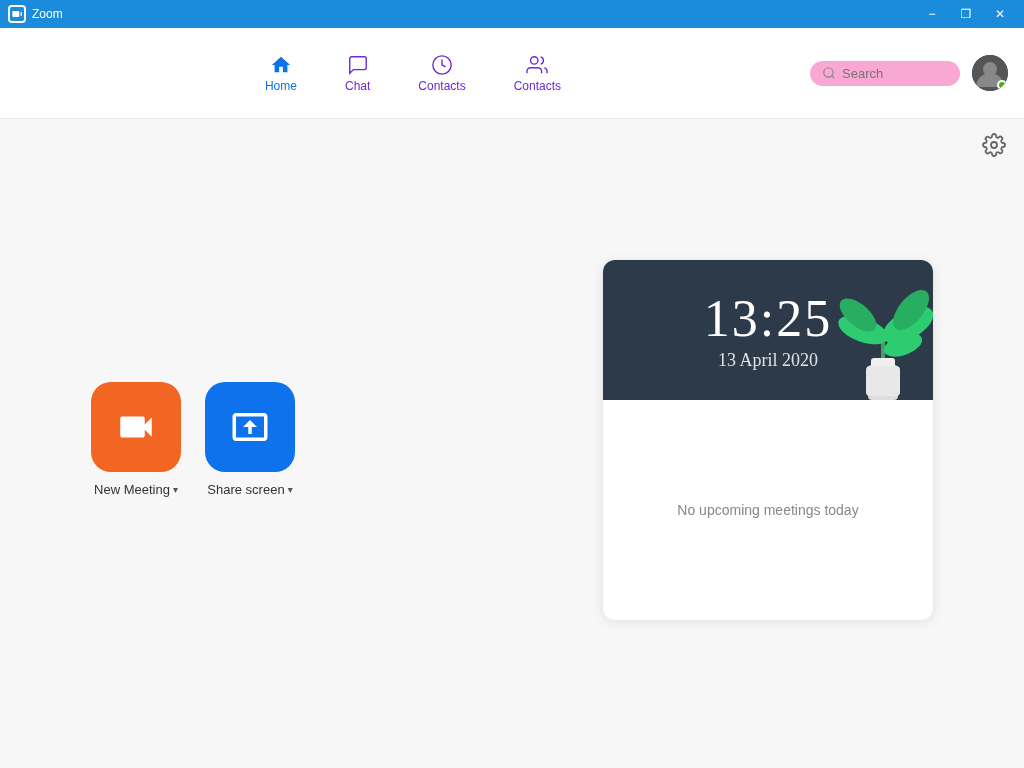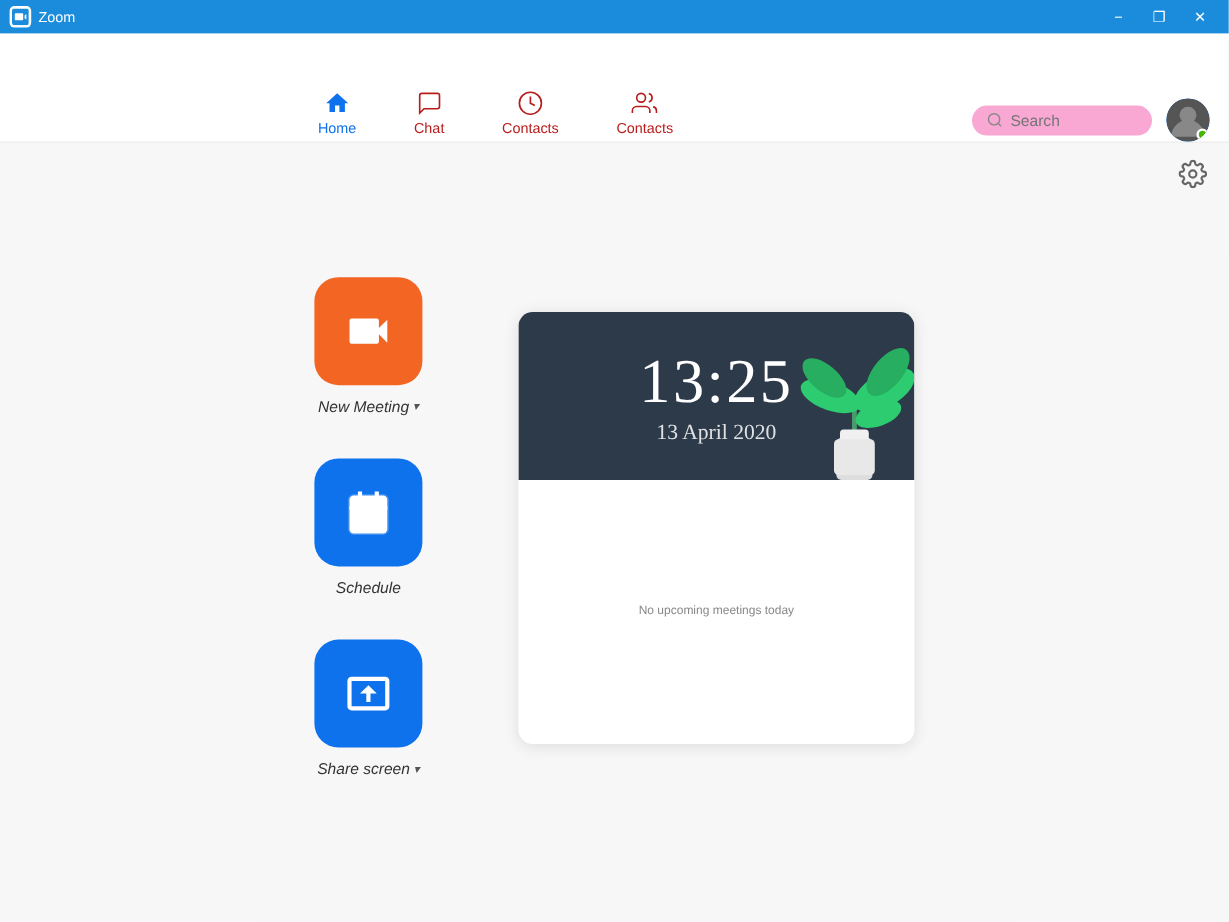--- a/index.html
+++ b/index.html
@@ -51,39 +51,39 @@
       font-size: 12px;
       border-radius: 2px;
     }
 
     
     #navbar {
       width: 100%;
       height: 91px;
       background: white;
       display: flex;
-      align-items: flex-end;
+      align-items: center;
       border-bottom: 1px solid #e8e8e8;
       padding: 0 16px;
     }
     #nav-tabs {
       display: flex;
       align-items: center;
       justify-content: center;
       flex: 1;
       gap: 32px;
     }
     .nav-tab {
       display: flex;
       flex-direction: column;
       align-items: center;
       gap: 3px;
       cursor: pointer;
       padding: 4px 8px;
-      color: #b91c1c;
+      color: #6d28d9;
     }
     .nav-tab.active { color: #0e72ed; }
     .nav-tab svg { width: 22px; height: 22px; }
     .nav-tab-label { font-size: 12px; font-weight: 500; }
     #nav-right {
       display: flex;
       align-items: center;
       gap: 12px;
     }
     #search-box {
@@ -155,24 +155,23 @@
       cursor: pointer;
       color: #666;
       display: flex;
       align-items: center;
       justify-content: center;
     }
 
     
     #action-grid {
       display: grid;
-      grid-template-columns: 1fr;
+      grid-template-columns: 1fr 1fr 1fr 1fr;
       gap: 36px 24px;
       margin-top: -20px;
-      font-style: italic;
     }
     .action-item {
       display: flex;
       flex-direction: column;
       align-items: center;
       gap: 10px;
       cursor: pointer;
     }
     .action-btn {
       width: 90px;
@@ -250,21 +249,21 @@
     }
 
     #calendar-body {
       padding: 30px 20px;
       min-height: 220px;
       display: flex;
       align-items: center;
       justify-content: center;
     }
     #no-meetings {
-      font-size: 10px;
+      font-size: 14px;
       color: #888;
       text-align: center;
     }
   </style>
 </head>
 <body>
 
 <div id="titlebar">
   <div id="titlebar-left">
     <div id="titlebar-logo">
@@ -355,35 +354,20 @@
           <path d="M17 10.5V7a1 1 0 00-1-1H4a1 1 0 00-1 1v10a1 1 0 001 1h12a1 1 0 001-1v-3.5l4 4v-11l-4 4z"></path>
         </svg>
       </div>
       <div class="action-label">
         <span>New Meeting</span>
         <span class="chevron-down">▾</span>
       </div>
     </div>
 
 
-    <div class="action-item">
-      <div class="action-btn blue">
-        <svg viewBox="0 0 24 24" fill="white">
-          <rect x="3" y="4" width="18" height="18" rx="2" ry="2" fill="white" opacity="0.2" stroke="white" stroke-width="1.5"></rect>
-          <rect x="3" y="4" width="18" height="18" rx="2" ry="2"></rect>
-          <line x1="16" y1="2" x2="16" y2="6" stroke="white" stroke-width="2"></line>
-          <line x1="8" y1="2" x2="8" y2="6" stroke="white" stroke-width="2"></line>
-          <line x1="3" y1="10" x2="21" y2="10" stroke="white" stroke-width="1.5"></line>
-          <text x="12" y="18" text-anchor="middle" fill="white" font-size="7" font-weight="bold">19</text>
-        </svg>
-      </div>
-      <div class="action-label">
-        <span>Schedule</span>
-      </div>
-    </div>
 
     <div class="action-item">
       <div class="action-btn blue">
         <svg viewBox="0 0 24 24" fill="white">
           <path d="M20 4H4c-1.1 0-2 .9-2 2v12c0 1.1.9 2 2 2h16c1.1 0 2-.9 2-2V6c0-1.1-.9-2-2-2zm0 14H4V6h16v12z"></path>
           <path d="M12 8l-4 4h3v4h2v-4h3l-4-4z"></path>
         </svg>
       </div>
       <div class="action-label">
         <span>Share screen</span>

